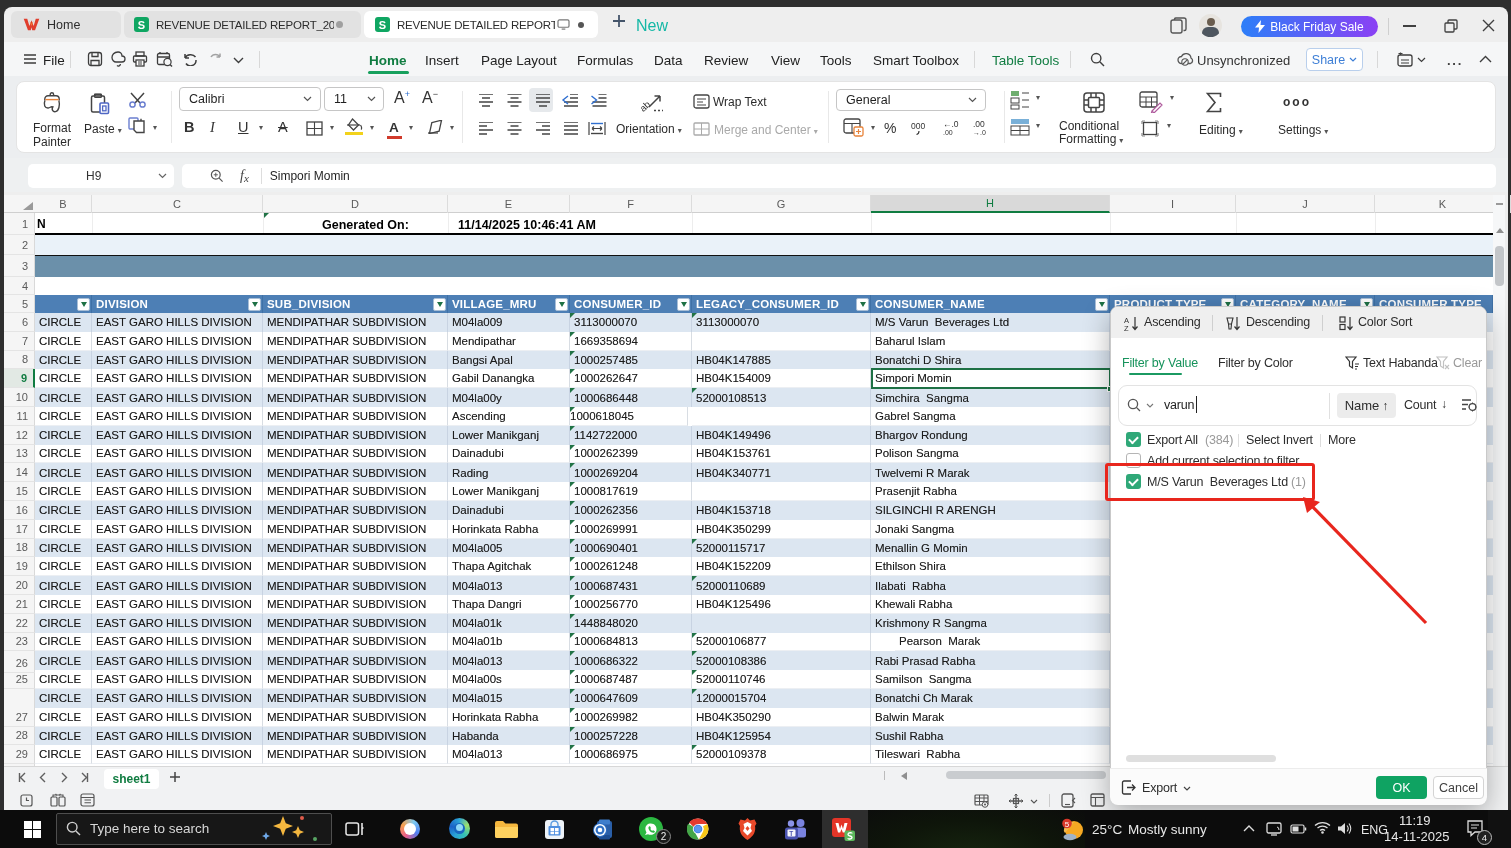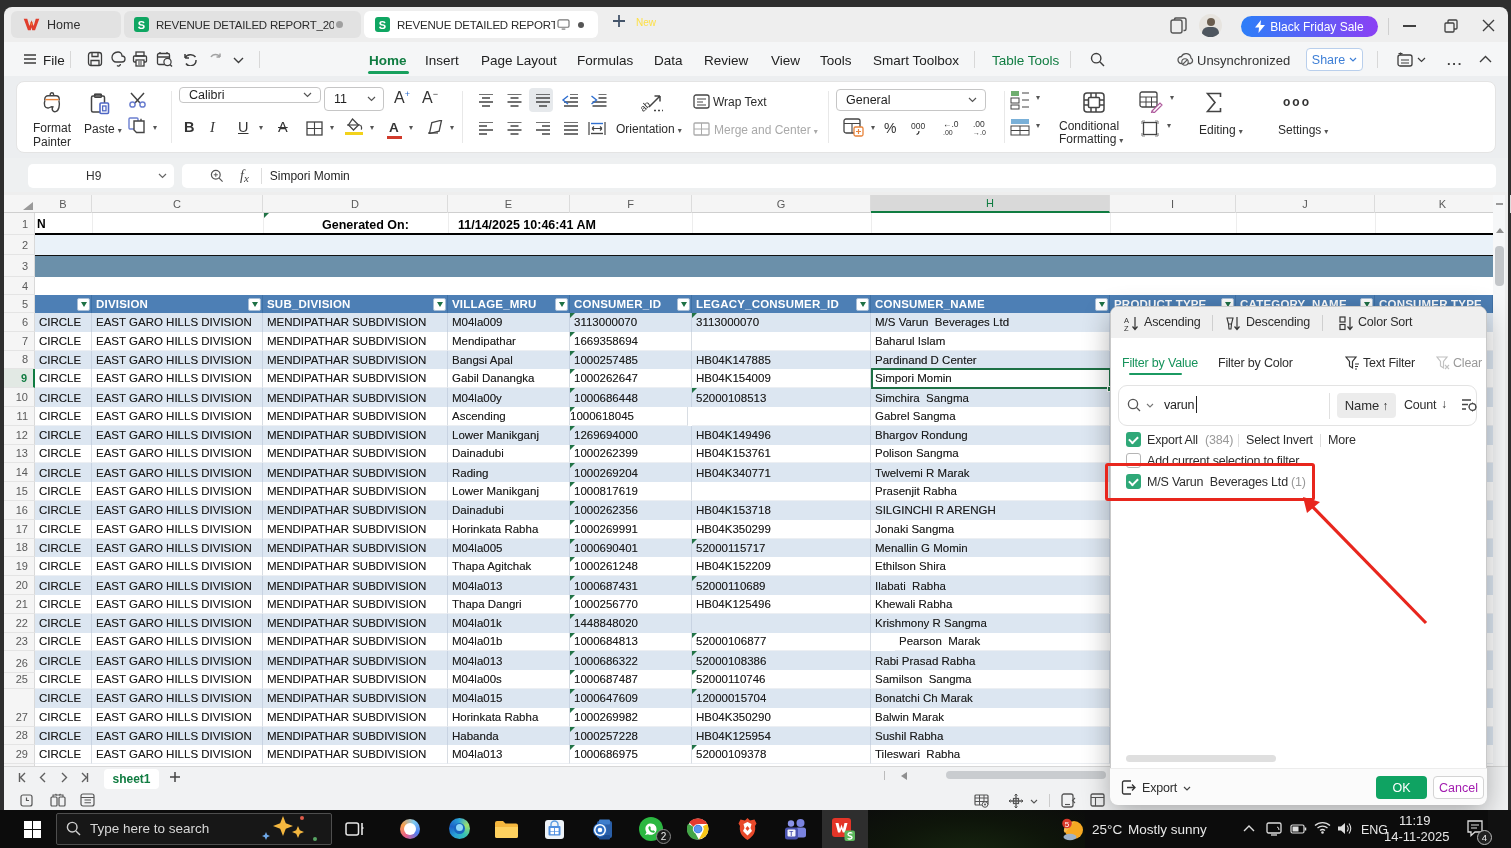--- a/index.html
+++ b/index.html
@@ -67,21 +67,21 @@
         <rect x="1" y="1" width="12" height="8" rx="1.5" fill="none" stroke="#777" stroke-width="1.3"></rect>
         <path d="M5 11 L9 11" stroke="#777" stroke-width="1.3"></path>
       </svg>
  <span style="width:6px;height:6px;border-radius:50%;background:#555;margin-left:8px"></span>
 </div>
 <div class="abs" style="left:612px;top:14px;width:14px;height:14px">
  <svg width="14" height="14" viewBox="0 0 14 14">
         <path d="M7 1 V13 M1 7 H13" stroke="#44546a" stroke-width="1.8"></path>
       </svg>
     </div>
-<div class="abs" style="left:636px;top:17px;font-size:10px;color:#fde047">New</div>
+<div class="abs" style="left:636px;top:17px;font-size:16px;color:#14b8a6">New</div>
 <div class="abs" style="left:1170px;top:17px">
  <svg width="17" height="17" viewBox="0 0 17 17">
         <rect x="1" y="3" width="11" height="13" rx="2" fill="#eee" stroke="#555" stroke-width="1.4"></rect>
         <path d="M4.5 3 V2 A1.5 1.5 0 0 1 6 1 H14 A2 2 0 0 1 16 3 V12 A1.5 1.5 0 0 1 14.5 13.5 H13.5" fill="none" stroke="#555" stroke-width="1.4"></path>
       </svg>
     </div>
 <div class="abs" style="left:1199px;top:14px;width:23px;height:23px;border-radius:50%;background:#e7e4df;overflow:hidden">
  <div class="abs" style="left:7.5px;top:3.5px;width:8px;height:8px;border-radius:50%;background:#6b5d4e"></div>
  <div class="abs" style="left:3px;top:12.5px;width:17px;height:11px;border-radius:6px 6px 0 0;background:#4e565f"></div>
 </div>
@@ -241,21 +241,21 @@
       </svg>
     </div>
 <div class="abs" style="left:128px;top:117px">
       <svg width="19" height="17" viewBox="0 0 19 17">
         <rect x="1" y="1" width="9" height="11" rx="1" fill="#fff" stroke="#6b7fd0" stroke-width="1.4"></rect>
         <path d="M6 4 H16 V15.5 H8.5 L6 13 Z M13 4 V1.8" fill="#fff" stroke="#444" stroke-width="1.4"></path>
       </svg>
     </div>
 <div class="rlbl ddv" style="left:150px;top:123px">▾</div>
 <div class="abs" style="left:171px;top:91px;width:1px;height:52px;background:#e8e8e8"></div>
-<div class="combo flex" style="left:179px;top:87px;width:142px;height:16px">
+<div class="combo flex" style="left:179px;top:87px;width:142px;height:24px">
       <span style="margin-left:9px">Calibri</span>
       <svg width="9" height="6" viewBox="0 0 9 6" style="position:absolute;right:8px">
         <path d="M1 1 L4.5 4.5 L8 1" fill="none" stroke="#555" stroke-width="1.2"></path>
       </svg>
     </div>
 <div class="combo flex" style="left:324px;top:87px;width:60px;height:24px">
       <span style="margin-left:9px">11</span>
       <svg width="9" height="6" viewBox="0 0 9 6" style="position:absolute;right:7px">
         <path d="M1 1 L4.5 4.5 L8 1" fill="none" stroke="#555" stroke-width="1.2"></path>
       </svg>
@@ -585,21 +585,21 @@
       <div class="tri" style="left:535px;top:0px"></div>
     </div>
 <div class="rn" style="left:4px;top:331.8px">7</div>
 <div class="grow band" style="top:350.6px">
       <div class="c" style="left:0px;width:57px">CIRCLE</div>
       <div class="c" style="left:57px;width:171px">EAST GARO HILLS DIVISION</div>
       <div class="c" style="left:228px;width:185px">MENDIPATHAR SUBDIVISION</div>
       <div class="c" style="left:413px;width:122px">Bangsi Apal</div>
       <div class="c" style="left:535px;width:122px">1000257485</div>
       <div class="c" style="left:657px;width:179px">HB04K147885</div>
-      <div class="c" style="left:836px;width:239px">Pardinand D Center</div>
+      <div class="c" style="left:836px;width:239px">Bonatchi D Shira</div>
       <div class="c" style="left:1075px;width:126px"></div>
       <div class="c" style="left:1201px;width:139px"></div>
       <div class="c" style="left:1340px;width:118px;border-right:none"></div>
       <div class="tri" style="left:535px;top:0px"></div>
     </div>
 <div class="rn" style="left:4px;top:350.6px">8</div>
 <div class="grow" style="top:369.4px">
       <div class="c" style="left:0px;width:57px">CIRCLE</div>
       <div class="c" style="left:57px;width:171px">EAST GARO HILLS DIVISION</div>
       <div class="c" style="left:228px;width:185px">MENDIPATHAR SUBDIVISION</div>
@@ -640,21 +640,21 @@
       <div class="c" style="left:1201px;width:139px"></div>
       <div class="c" style="left:1340px;width:118px;border-right:none"></div>
       <div class="tri" style="left:535px;top:0px"></div>
     </div>
 <div class="rn" style="left:4px;top:407.0px">11</div>
 <div class="grow band" style="top:425.8px">
       <div class="c" style="left:0px;width:57px">CIRCLE</div>
       <div class="c" style="left:57px;width:171px">EAST GARO HILLS DIVISION</div>
       <div class="c" style="left:228px;width:185px">MENDIPATHAR SUBDIVISION</div>
       <div class="c" style="left:413px;width:122px">Lower Manikganj</div>
-      <div class="c" style="left:535px;width:122px">1269694000</div>
+      <div class="c" style="left:535px;width:122px">1142722000</div>
       <div class="c" style="left:657px;width:179px">HB04K149496</div>
       <div class="c" style="left:836px;width:239px">Bhargov Rondung</div>
       <div class="c" style="left:1075px;width:126px"></div>
       <div class="c" style="left:1201px;width:139px"></div>
       <div class="c" style="left:1340px;width:118px;border-right:none"></div>
       <div class="tri" style="left:535px;top:0px"></div>
     </div>
 <div class="rn" style="left:4px;top:425.8px">12</div>
 <div class="grow" style="top:444.6px">
       <div class="c" style="left:0px;width:57px">CIRCLE</div>
@@ -1017,21 +1017,21 @@
 <div class="fph" style="left:1358px;top:315px">Color Sort</div>
 <div class="fph" style="left:1122px;top:356px;color:#17935c">Filter by Value</div>
 <div class="abs" style="left:1129px;top:373px;width:53px;height:2px;background:#1b9a62;border-radius:1px"></div>
 <div class="fph" style="left:1218px;top:356px">Filter by Color</div>
 <div class="abs" style="left:1345px;top:356px">
       <svg width="15" height="15" viewBox="0 0 15 15">
         <path d="M1 1 H11 L7.5 5.5 V12 L4.5 10 V5.5 Z" fill="none" stroke="#333" stroke-width="1.2"></path>
         <path d="M10 8 H14 M10 10.5 H13 M10 13 H12" stroke="#333" stroke-width="1.1"></path>
       </svg>
     </div>
-<div class="fph" style="left:1363px;top:356px">Text Filter</div>
+<div class="fph" style="left:1363px;top:356px">Text Habanda</div>
 <div class="abs" style="left:1436px;top:356px;opacity:.45">
       <svg width="14" height="15" viewBox="0 0 14 15">
         <path d="M1 1 H11 L7.5 5.5 V12 L4.5 10 V5.5 Z" fill="none" stroke="#777" stroke-width="1.2"></path>
         <path d="M9 9 L13 13 M13 9 L9 13" stroke="#777" stroke-width="1.1"></path>
       </svg>
     </div>
 <div class="fph gray" style="left:1453px;top:356px">Clear</div>
 <div class="abs" style="left:1118px;top:385px;width:359px;height:41px;border:1px solid #e3e3e3;border-radius:9px"></div>
 <div class="abs" style="left:1127px;top:398px">
       <svg width="14" height="14" viewBox="0 0 14 14">
@@ -1083,21 +1083,21 @@
 <div class="f13" style="left:1142px;top:781px">Export</div>
 <div class="abs" style="left:1183px;top:786px">
       <svg width="8" height="5" viewBox="0 0 8 5">
         <path d="M1 1 L4 4 L7 1" fill="none" stroke="#444" stroke-width="1.2"></path>
       </svg>
     </div>
 <div class="abs flex" style="left:1376px;top:776px;width:51px;height:23px;background:#0fa362;border-radius:4px;justify-content:center">
       <span style="color:#fff;font-size:12.5px">OK</span>
     </div>
 <div class="abs flex" style="left:1433px;top:776px;width:51px;height:23px;background:#fff;border:1px solid #d4d4d4;border-radius:4px;justify-content:center">
-      <span style="color:#a21caf;font-size:12.5px">Cancel</span>
+      <span style="color:#404040;font-size:12.5px">Cancel</span>
     </div>
 
 <div class="abs" style="left:1105px;top:463px;width:210px;height:38px;border:3.5px solid #e8261d;border-radius:3px"></div>
 <svg class="abs" style="left:1296px;top:492px" width="140" height="140" viewBox="0 0 140 140">
  <path d="M10 8 L130 131" stroke="#e8261d" stroke-width="3.2"></path>
  <path d="M7 5 L24 10 L11 21 Z" fill="#e8261d"></path>
 </svg>
 
 <div class="abs" style="left:0px;top:810px;width:1511px;height:38px;background:#0c0c0c"></div>
 <div class="abs" style="left:855px;top:810px;width:230px;height:38px;background:radial-gradient(ellipse at 50% 120%,#16250f 0%,#0e150a 55%,#0c0c0c 100%)"></div>

